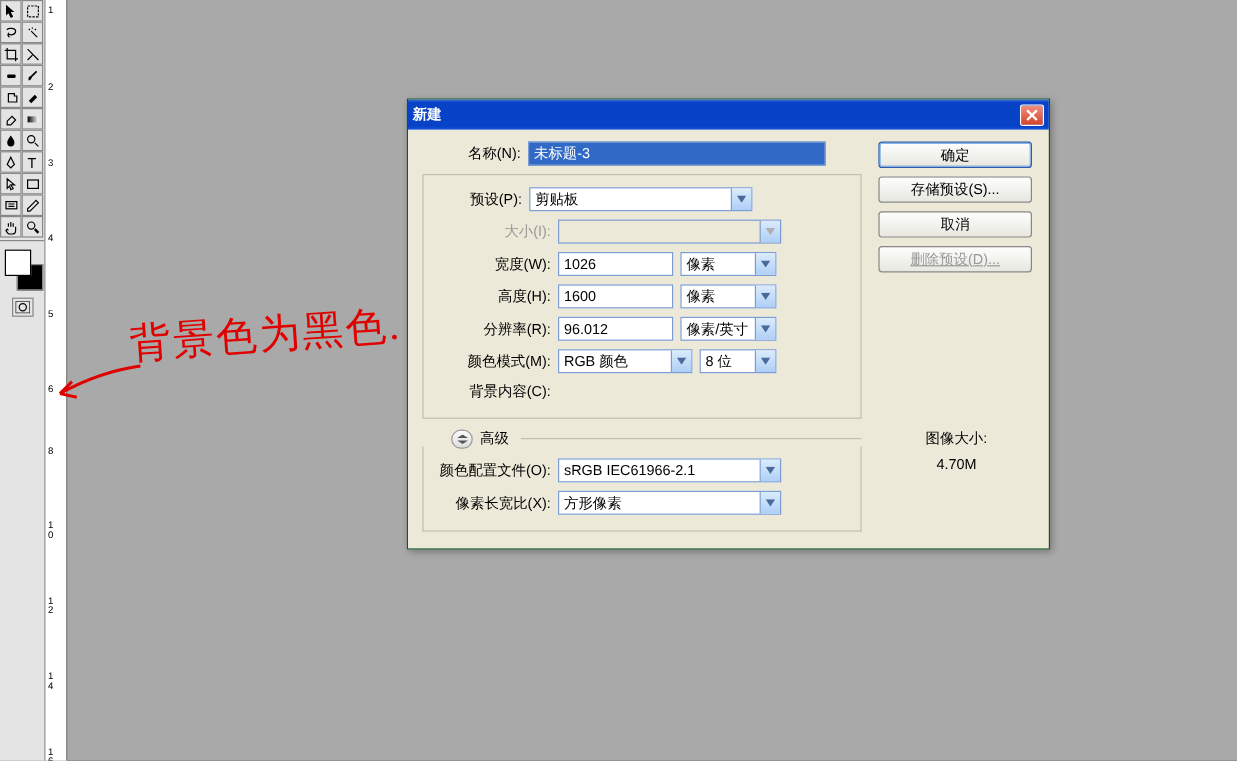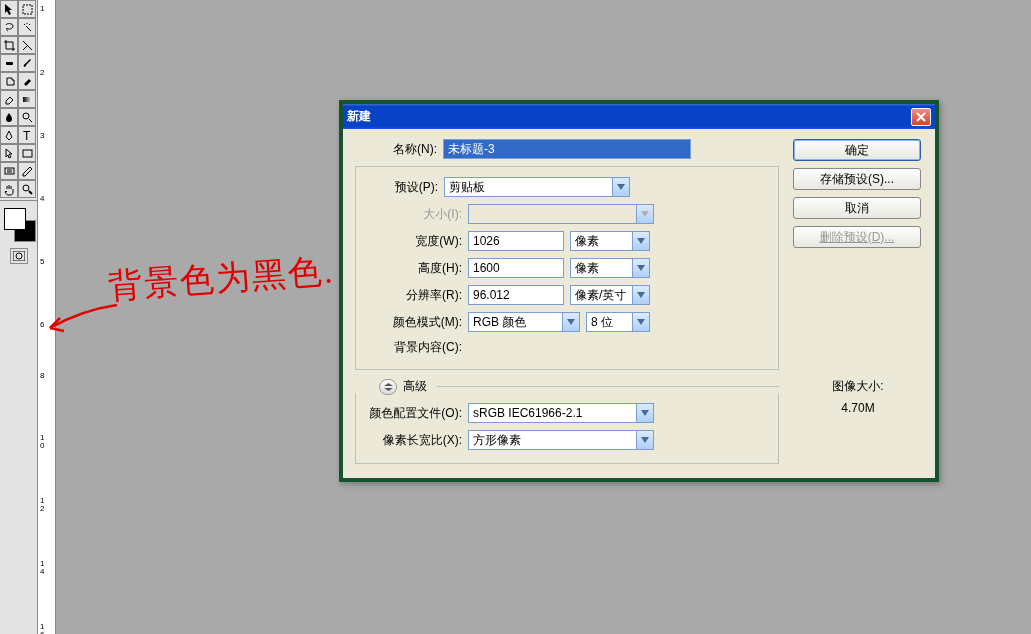--- a/index.html
+++ b/index.html
@@ -15,21 +15,21 @@
 .bg-swatch { position: absolute; left: 14px; top: 14px; width: 22px; height: 22px; background: #000; border: 1px solid #888; }
 .quickmask { width: 18px; height: 16px; margin: 2px auto; border: 1px solid #888; background: #e4e4e4; display:flex; align-items:center; justify-content:center; }
 
 
 .ruler-v { position: absolute; left: 38px; top: 0; width: 18px; height: 634px; background: #fff; border-right: 1px solid #888; font-size: 8px; color: #000; }
 .ruler-tick { position: absolute; left: 2px; font-size: 8px; }
 .canvas-bg { position: absolute; left: 56px; top: 0; right: 0; bottom: 0; background: #535353; }
 .canvas-bg::after { content:""; position:absolute; left:0; top:0; width:100%; height:100%; background:#a9a9a9; }
 
 
-.dialog { position: absolute; left: 339px; top: 100px; width: 600px; background: #ece9d8; border: 4px solid #14532d; box-shadow: 2px 2px 6px rgba(0,0,0,0.3); }
+.dialog { position: absolute; left: 339px; top: 82px; width: 536px; background: #ece9d8; border: 1px solid #14532d; box-shadow: 2px 2px 6px rgba(0,0,0,0.3); }
 .titlebar { height: 25px; background: linear-gradient(#3b6dd4, #0843c7 10%, #0843c7 90%, #1455e0); display: flex; align-items: center; padding: 0 4px; }
 .titlebar-text { color: #fff; font-size: 12px; font-weight: bold; flex: 1; }
 .close-btn { width: 20px; height: 18px; background: linear-gradient(#f09080, #d4432a); border: 1px solid #fff; border-radius: 2px; color: #fff; font-size: 12px; font-weight: bold; display: flex; align-items: center; justify-content: center; cursor: pointer; }
 
 .dialog-body { padding: 10px 12px 14px 12px; position: relative; font-size: 12px; }
 .main-cols { display: flex; gap: 14px; justify-content: center; }
 .left-col { flex: 1; }
 .right-col { width: 130px; }
 
 .field-row { display: flex; align-items: center; margin-bottom: 7px; }

